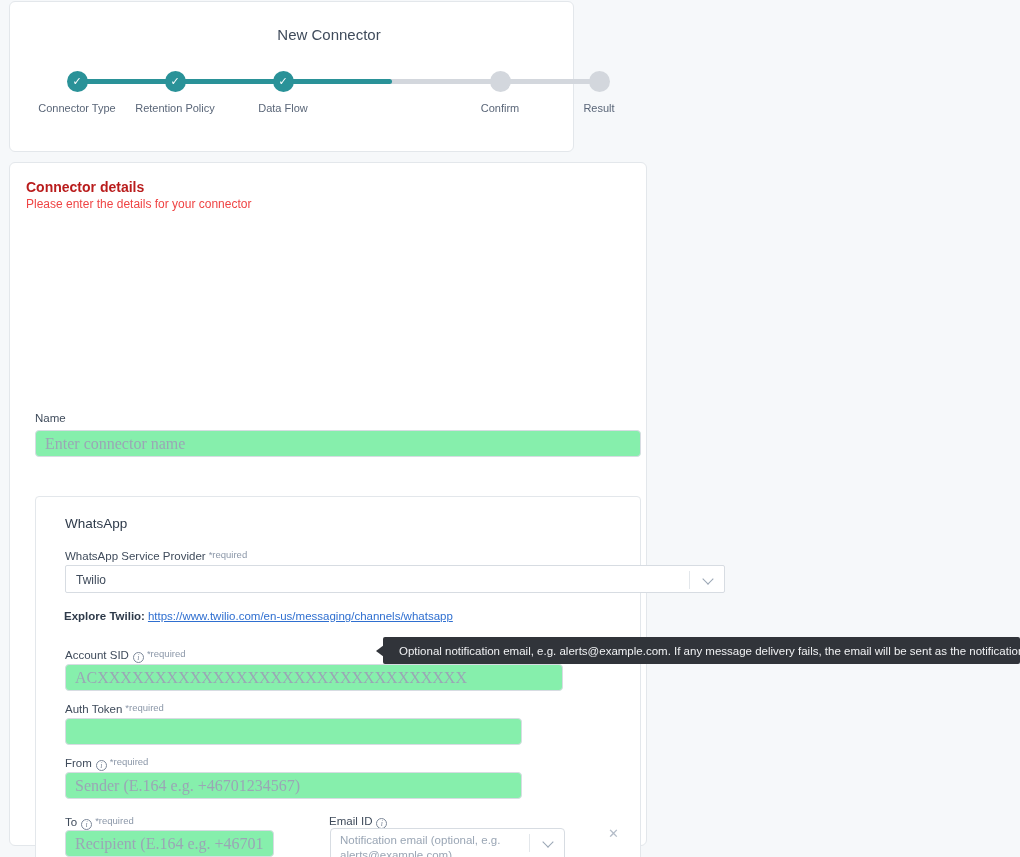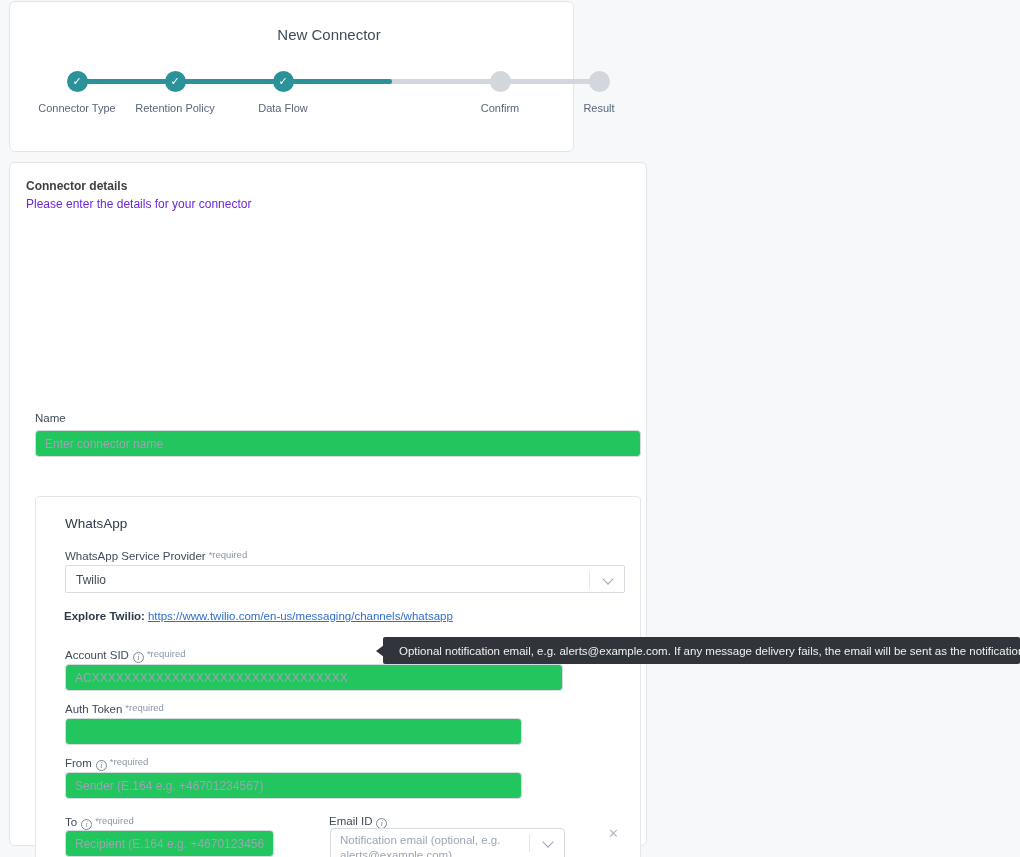--- a/index.html
+++ b/index.html
@@ -51,55 +51,55 @@
     display: flex; align-items: center; justify-content: center;
     color: #ffffff; font-size: 11px; line-height: 1;
   }
   .step-label {
     margin-top: 10px; font-size: 11px; color: #5a6678; white-space: nowrap;
   }
 
   
   .sec-title {
     position: absolute; left: 16px; top: 16px;
-    font-size: 12px; font-weight: bold; color: #404040;
+    font-size: 14px; font-weight: bold; color: #b91c1c;
   }
   .sec-sub {
     position: absolute; left: 16px; top: 34px;
-    font-size: 12px; color: #6d28d9;
+    font-size: 12px; color: #ef4444;
   }
 
   .field-label {
     font-size: 11.5px; color: #3f4b5b;
   }
   .req { color: #8b97a8; font-size: 9.5px; vertical-align: 2px; margin-left: 3px; }
 
   .txt {
     display: block; width: 100%;
     border: 1px solid #d7dce2; border-radius: 4px;
-    background: #22c55e; font-family: Liberation Sans, sans-serif;
-    font-size: 12px; color: #3f4b5b; padding: 0 9px; outline: none;
+    background: #86efac; font-family: Liberation Serif, serif;
+    font-size: 16px; color: #3f4b5b; padding: 0 9px; outline: none;
   }
   .txt::placeholder { color: #9aa6b5; }
 
   #name-label { position: absolute; left: 25px; top: 249px; }
   #name-input { position: absolute; left: 25px; top: 267px; width: 606px; height: 27px; }
 
   
   #wa-panel {
     position: absolute; left: 25px; top: 333px; width: 606px; height: 424px;
     border: 1px solid #e3e7eb; border-radius: 4px; background: #fff;
   }
   #wa-title {
     position: absolute; left: 29px; top: 19px;
     font-size: 13.5px; font-weight: normal; color: #2e3a4a;
   }
   #wsp-label { position: absolute; left: 29px; top: 52px; }
   #wsp-select {
-    position: absolute; left: 29px; top: 68px; width: 560px; height: 28px;
+    position: absolute; left: 29px; top: 68px; width: 660px; height: 28px;
     border: 1px solid #d7dce2; border-radius: 2px; background: #fff;
   }
   #wsp-value {
     position: absolute; left: 10px; top: 7px; font-size: 12px; color: #3f4b5b;
   }
   .sel-div {
     position: absolute; right: 34px; top: 5px; width: 1px; height: 18px; background: #e3e7eb;
   }
   .caret {
     position: absolute; right: 9px; top: 8px; width: 12px; height: 12px;

